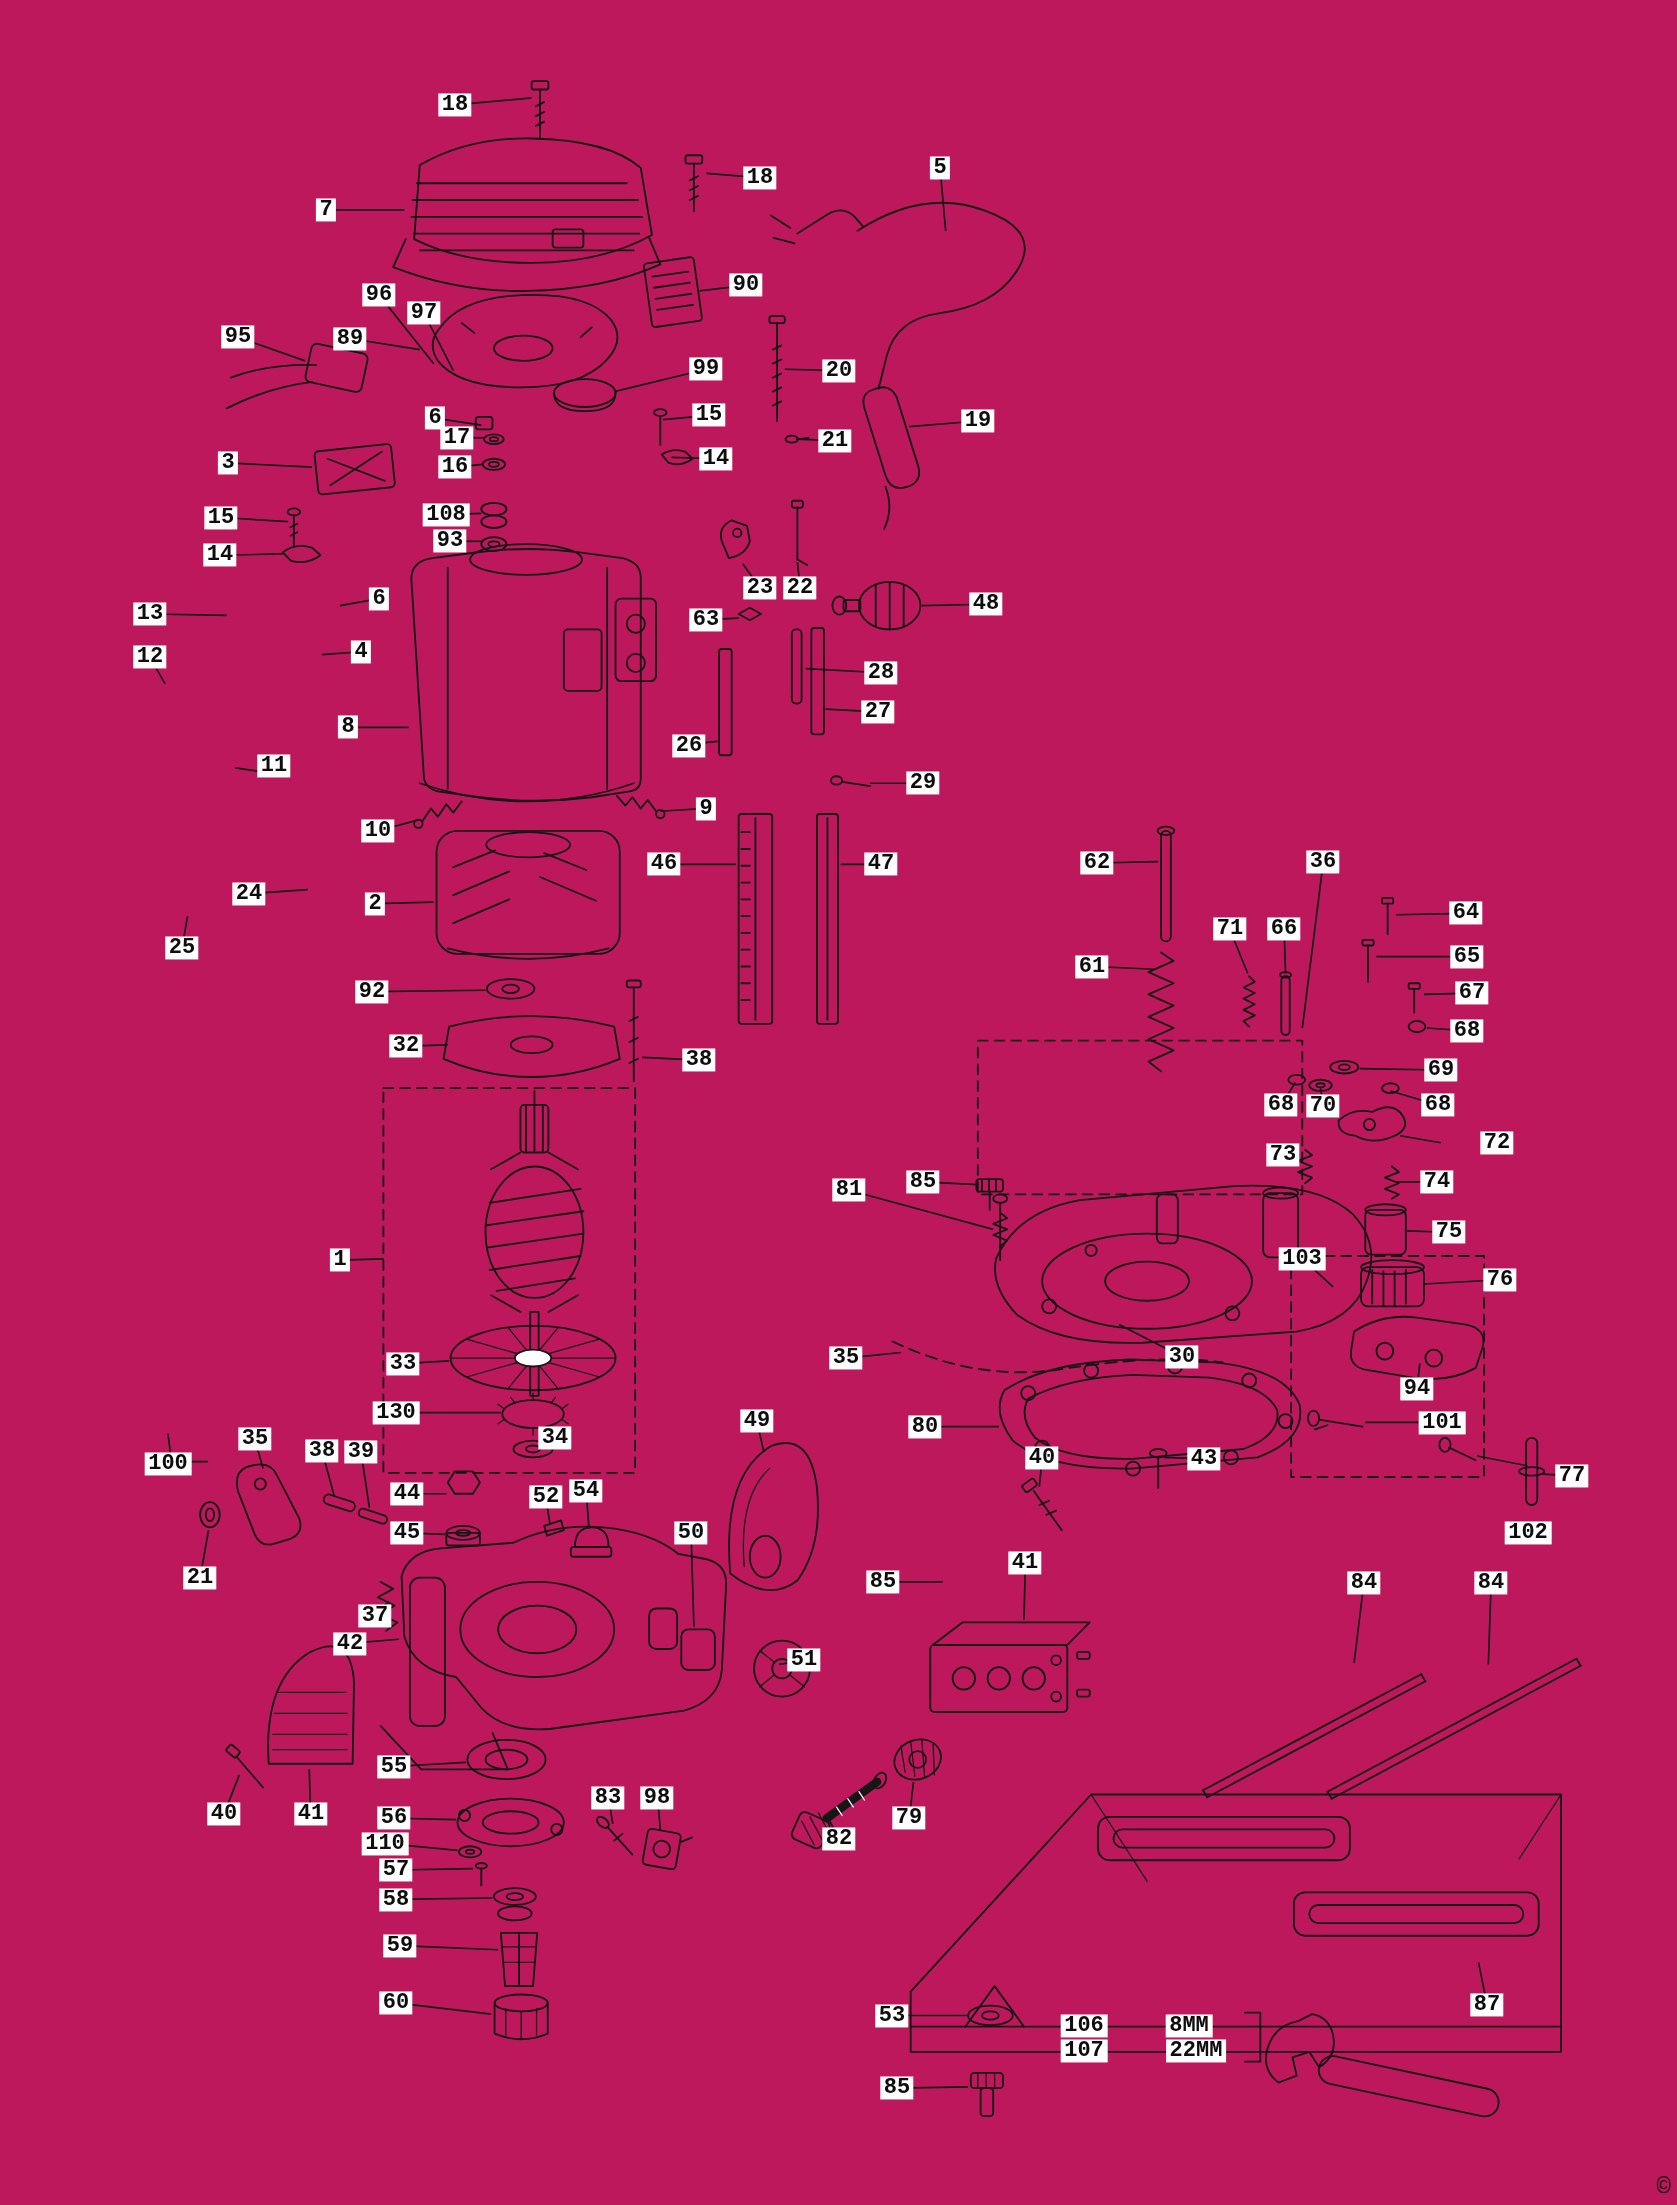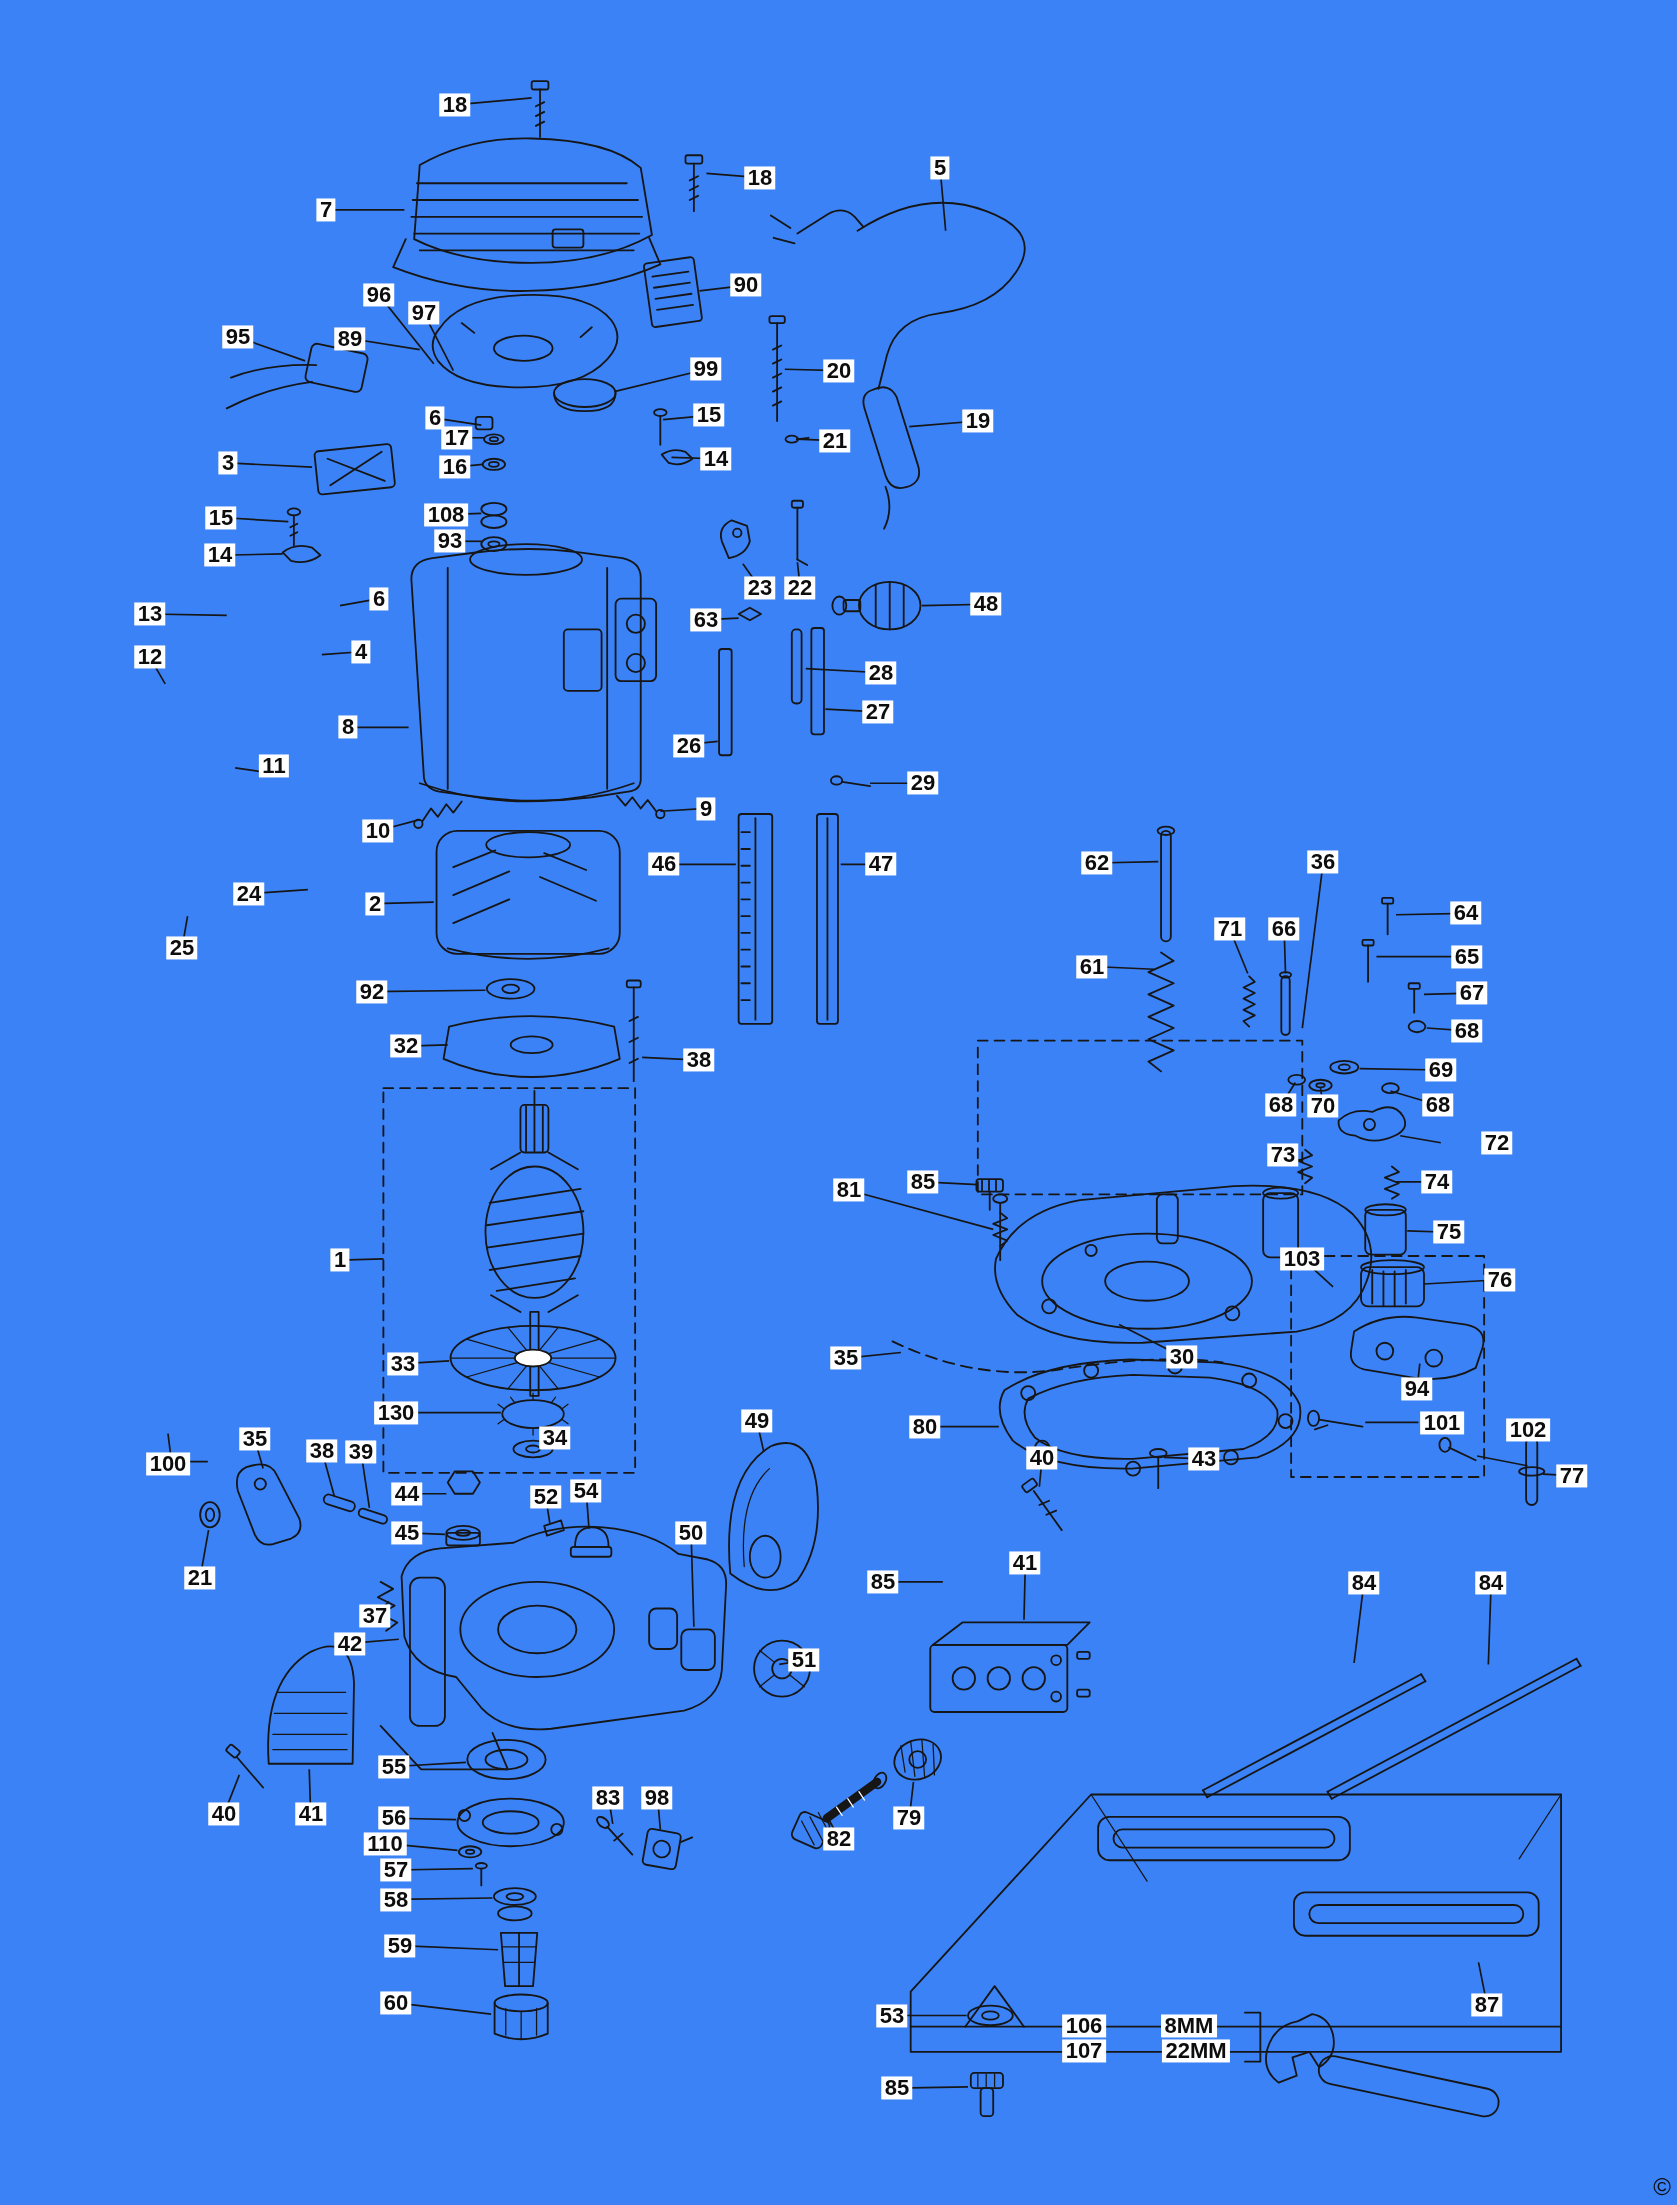--- a/index.html
+++ b/index.html
@@ -1,20 +1,20 @@
 <!DOCTYPE html>
 <html style="font-size:11.2px"><head>
 <meta charset="utf-8">
 <style>
   html,body{margin:0;padding:0;background:#ffffff;}
   #diagram{
     position:relative;
     width:1678px;height:2205px;
-    background:#3b82f6;
-    font-family:Liberation Sans, sans-serif;
+    background:#be185d;
+    font-family:Liberation Mono, monospace;
     overflow:hidden;
   }
   #artwork,#leader-svg{
     position:absolute;left:0;top:0;width:1678px;height:2205px;
   }
   #leader-svg line{stroke:#161616;stroke-width:2.4;}
   .callout{
     position:absolute;
     transform:translate(-50%,-50%);
     font-weight:bold;
@@ -686,21 +686,21 @@
       <span class="callout" style="left: 555px; top: 1438px;">34</span>
       <span class="callout" style="left: 925px; top: 1427px;">80</span>
       <span class="callout" style="left: 757px; top: 1421px;">49</span>
       <span class="callout" style="left: 1418px; top: 1423px; margin-left: 24px;">101</span>
       <span class="callout" style="left: 168px; top: 1464px;">100</span>
       <span class="callout" style="left: 255px; top: 1439px;">35</span>
       <span class="callout" style="left: 322px; top: 1451px;">38</span>
       <span class="callout" style="left: 361px; top: 1452px;">39</span>
       <span class="callout" style="left: 1042px; top: 1458px;">40</span>
       <span class="callout" style="left: 1204px; top: 1459px;">43</span>
-      <span class="callout" style="left: 1528px; top: 1430px;">102</span>
+      <span class="callout" style="left: 1528px; top: 1533px;">102</span>
       <span class="callout" style="left: 407px; top: 1494px;">44</span>
       <span class="callout" style="left: 546px; top: 1497px;">52</span>
       <span class="callout" style="left: 586px; top: 1491px;">54</span>
       <span class="callout" style="left: 1572px; top: 1476px;">77</span>
       <span class="callout" style="left: 407px; top: 1533px;">45</span>
       <span class="callout" style="left: 200px; top: 1578px;">21</span>
       <span class="callout" style="left: 691px; top: 1533px;">50</span>
       <span class="callout" style="left: 883px; top: 1582px;">85</span>
       <span class="callout" style="left: 1025px; top: 1563px;">41</span>
       <span class="callout" style="left: 1364px; top: 1583px;">84</span>

